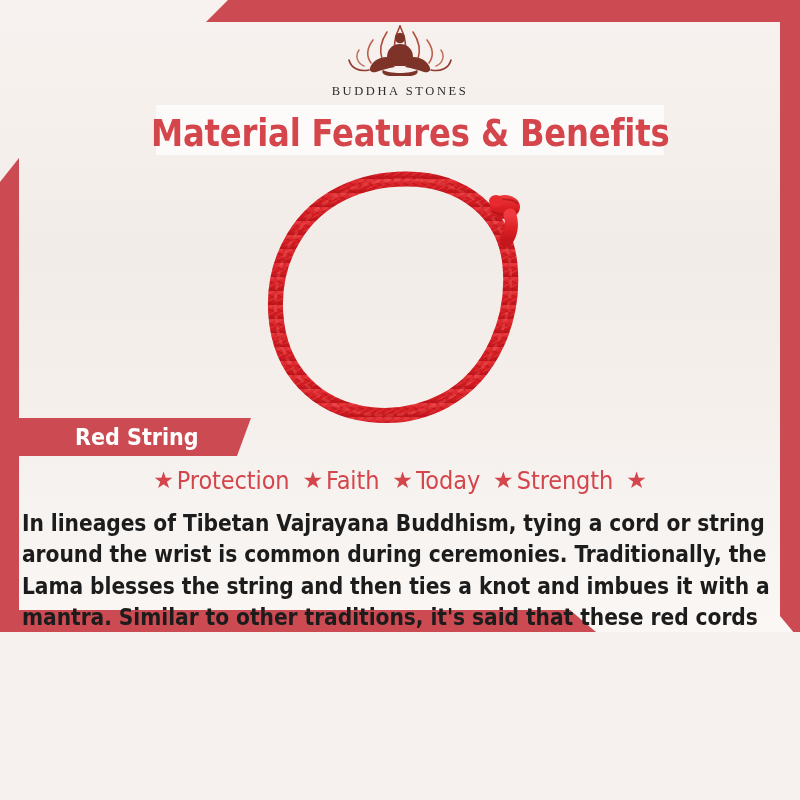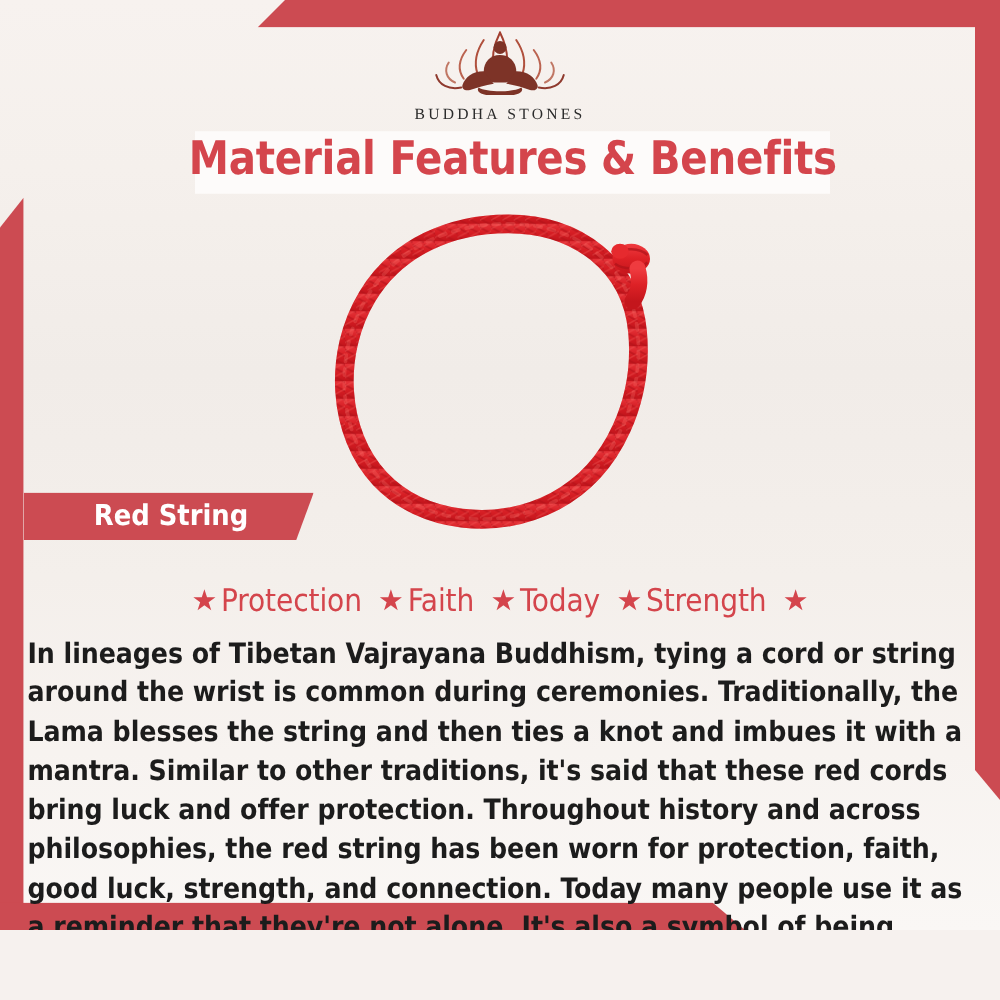--- a/index.html
+++ b/index.html
@@ -10,21 +10,21 @@
     width: 800px;
     height: 800px;
     font-family: "Liberation Sans", sans-serif;
     background: #f6f1ee;
     overflow: hidden;
   }
 
   #poster {
     position: relative;
     width: 800px;
-    height: 744px;
+    height: 632px;
     background: linear-gradient(180deg, #f7f2ef 0%, #f5f0ec 18%, #f1ece8 40%, #f4efeb 62%, #faf7f5 100%);
     overflow: hidden;
   }
 
   
   .frame-top {
     position: absolute;
     top: 0;
     left: 0;
     width: 800px;
@@ -91,21 +91,21 @@
   
   .title-banner {
     position: absolute;
     top: 105px;
     left: 156px;
     width: 508px;
     height: 50px;
     background: #fdfbfa;
     z-index: 4;
     display: flex;
-    align-items: flex-start;
+    align-items: flex-end;
     justify-content: center;
   }
   .title-text {
     font-family: "Liberation Sans Narrow", "DejaVu Sans Condensed", "Liberation Sans", sans-serif;
     font-weight: 700;
     font-size: 37px;
     color: #d4454c;
     letter-spacing: -0.2px;
     white-space: nowrap;
     transform: scaleX(0.97);
@@ -122,21 +122,21 @@
   }
   .bracelet-svg {
     position: absolute;
     left: 258px;
     top: 5px;
   }
 
   
   .ribbon {
     position: absolute;
-    top: 394px;
+    top: 418px;
     left: 19px;
     width: 232px;
     height: 38px;
     background: #cc4b52;
     clip-path: polygon(0 0, 232px 0, 218px 38px, 0 38px);
     z-index: 5;
     display: flex;
     align-items: center;
   }
   .ribbon-label {

